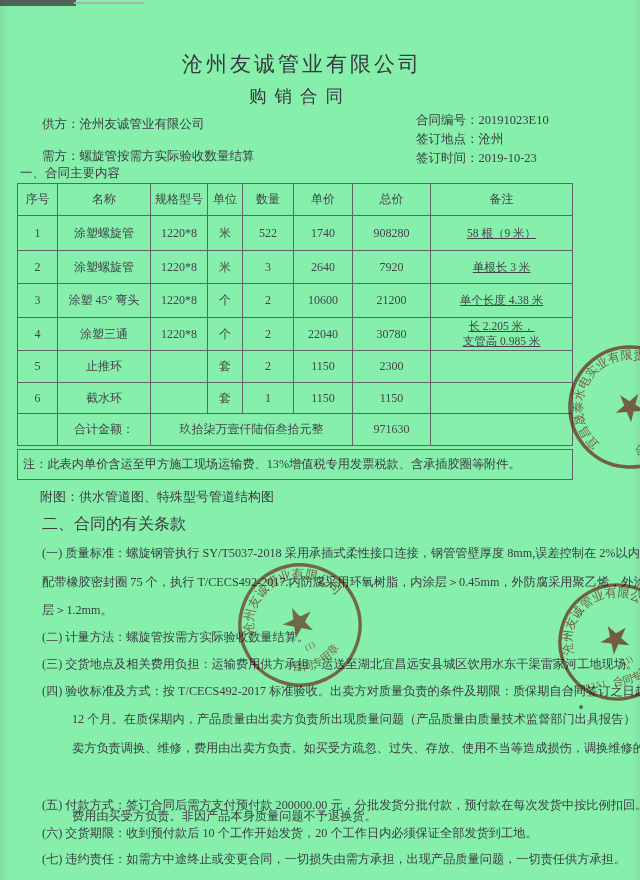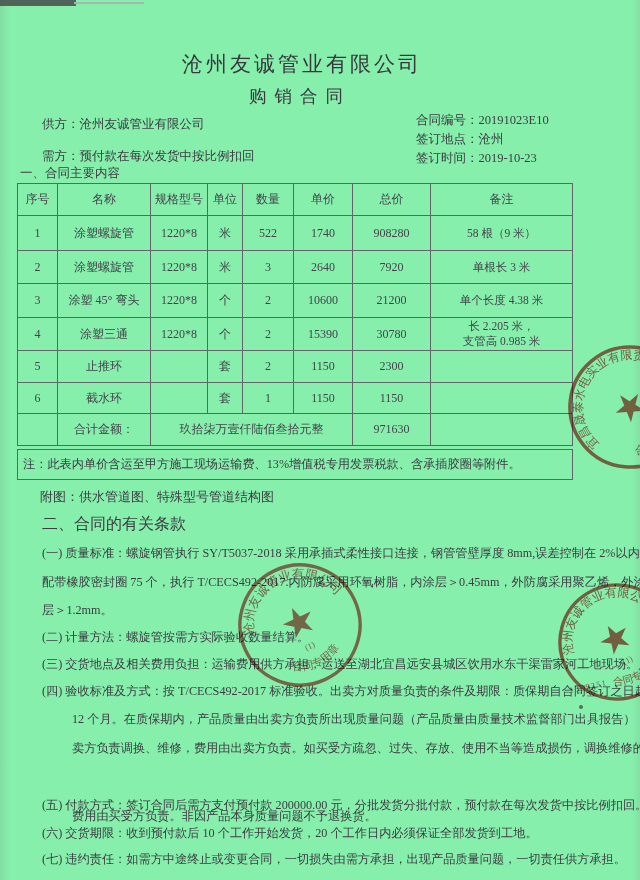--- a/index.html
+++ b/index.html
@@ -29,21 +29,21 @@
   
   table.items{
     position:absolute;left:17px;top:183px;width:556px;
     border-collapse:collapse;table-layout:fixed;
     font-size:12px;color:#43434a;border-radius:28px;
   }
   table.items td,table.items th{
     border:1px solid #63636a;text-align:center;vertical-align:middle;
     font-weight:normal;padding:0 2px;overflow:hidden;
   }
-  td.remark{white-space:pre-line;line-height:15px;font-size:11.5px;}
+  td.remark{white-space:pre-line;line-height:15px;font-size:11.5px;text-decoration:underline;}
   .notebox{
     left:17px;top:449px;width:549px;height:29px;border:1px solid #63636a;
     font-size:12.2px;line-height:29px;padding-left:5px;white-space:nowrap;overflow:hidden;
   }
   .attach{left:40px;top:488px;font-size:13px;white-space:nowrap;}
   .h2{left:42px;top:514px;font-size:16px;white-space:nowrap;}
   .cl{left:42px;font-size:12.2px;white-space:nowrap;}
   .cl.ind{left:72px;}
   
   svg.seal{position:absolute;mix-blend-mode:multiply;}
@@ -56,21 +56,21 @@
 
   <div class="abs edge-left"></div>
   <div class="abs edge-right"></div>
   <div class="abs mark-topleft"></div>
   <div class="abs mark-topline"></div>
   <div class="abs speck"></div>
 
   <div class="abs title">沧州友诚管业有限公司</div>
   <div class="abs hline supplier">供方：沧州友诚管业有限公司</div>
   <div class="abs subtitle">购销合同</div>
-  <div class="abs hline buyer">需方：预付款在每次发货中按比例扣回</div>
+  <div class="abs hline buyer">需方：螺旋管按需方实际验收数量结算</div>
   <div class="abs hline r1">合同编号：20191023E10</div>
   <div class="abs hline r2">签订地点：沧州</div>
   <div class="abs hline r3">签订时间：2019-10-23</div>
   <div class="abs h1">一、合同主要内容</div>
 
   <table class="items">
     <colgroup>
       <col style="width:40px">
         <col style="width:93px">
         <col style="width:57px">
@@ -120,21 +120,21 @@
       <td>10600</td>
       <td>21200</td>
       <td class="remark">单个长度 4.38 米</td>
     </tr>
     <tr style="height:33px">
       <td>4</td>
       <td>涂塑三通</td>
       <td>1220*8</td>
       <td>个</td>
       <td>2</td>
-      <td>15390</td>
+      <td>22040</td>
       <td>30780</td>
       <td class="remark">长 2.205 米，
 支管高 0.985 米</td>
     </tr>
     <tr style="height:32px">
       <td>5</td>
       <td>止推环</td>
       <td></td>
       <td>套</td>
       <td>2</td>

